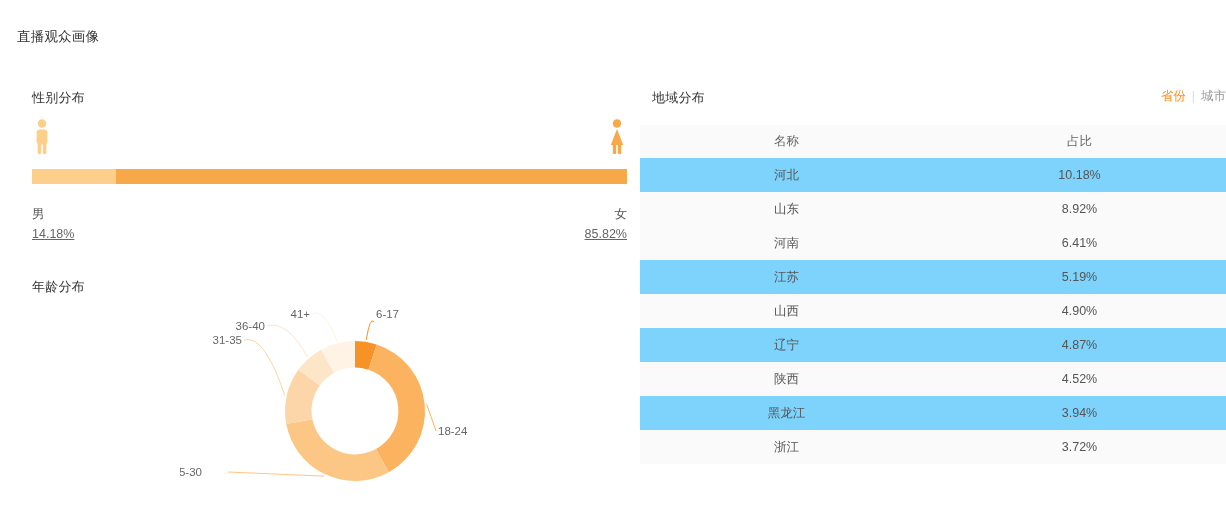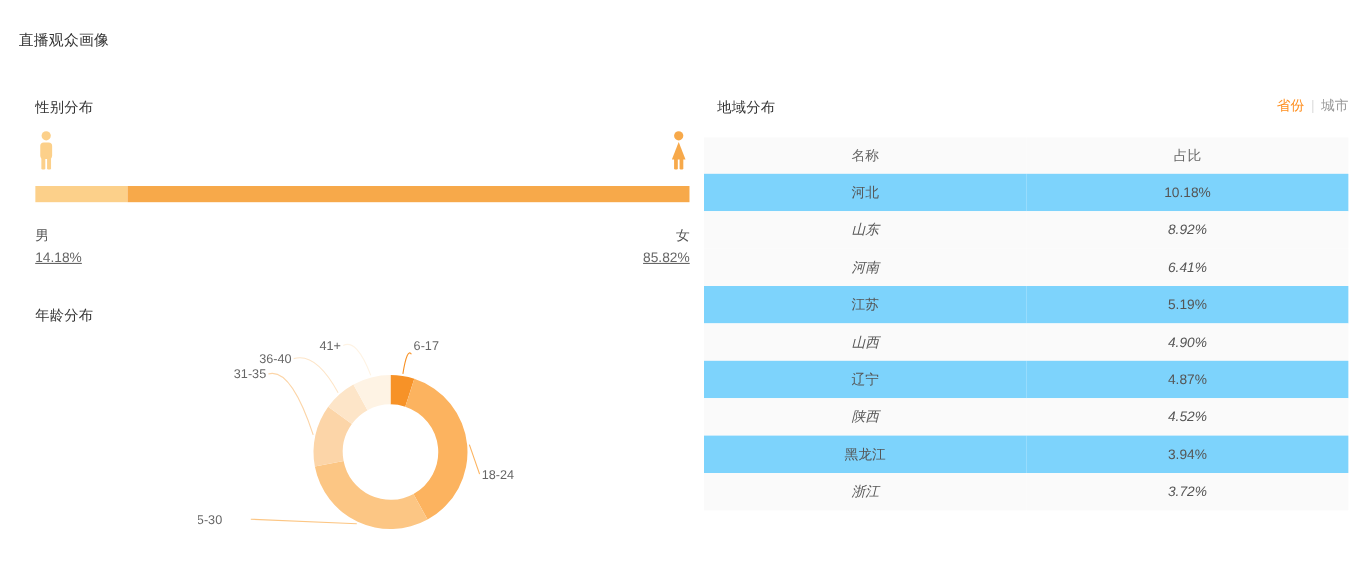--- a/index.html
+++ b/index.html
@@ -84,21 +84,21 @@
     font-size: 12.5px;
   }
   table.region-table th {
     background: #fafafa; color: #666; font-weight: normal;
     height: 33px; text-align: center; border: none;
   }
   table.region-table td {
     height: 34px; text-align: center; color: #555; border: none;
   }
   table.region-table tbody tr.odd  { background: #7dd3fc; }
-  table.region-table tbody tr.even { background: #fafafa; font-style: italic; }
+  table.region-table tbody tr.even { background: #fafafa; }
   .col-name { width: 50%; }
   .col-pct  { width: 50%; }
 </style>
 </head>
 <body>
 
 <div class="page">
 
   <div class="page-title">直播观众画像</div>
 

